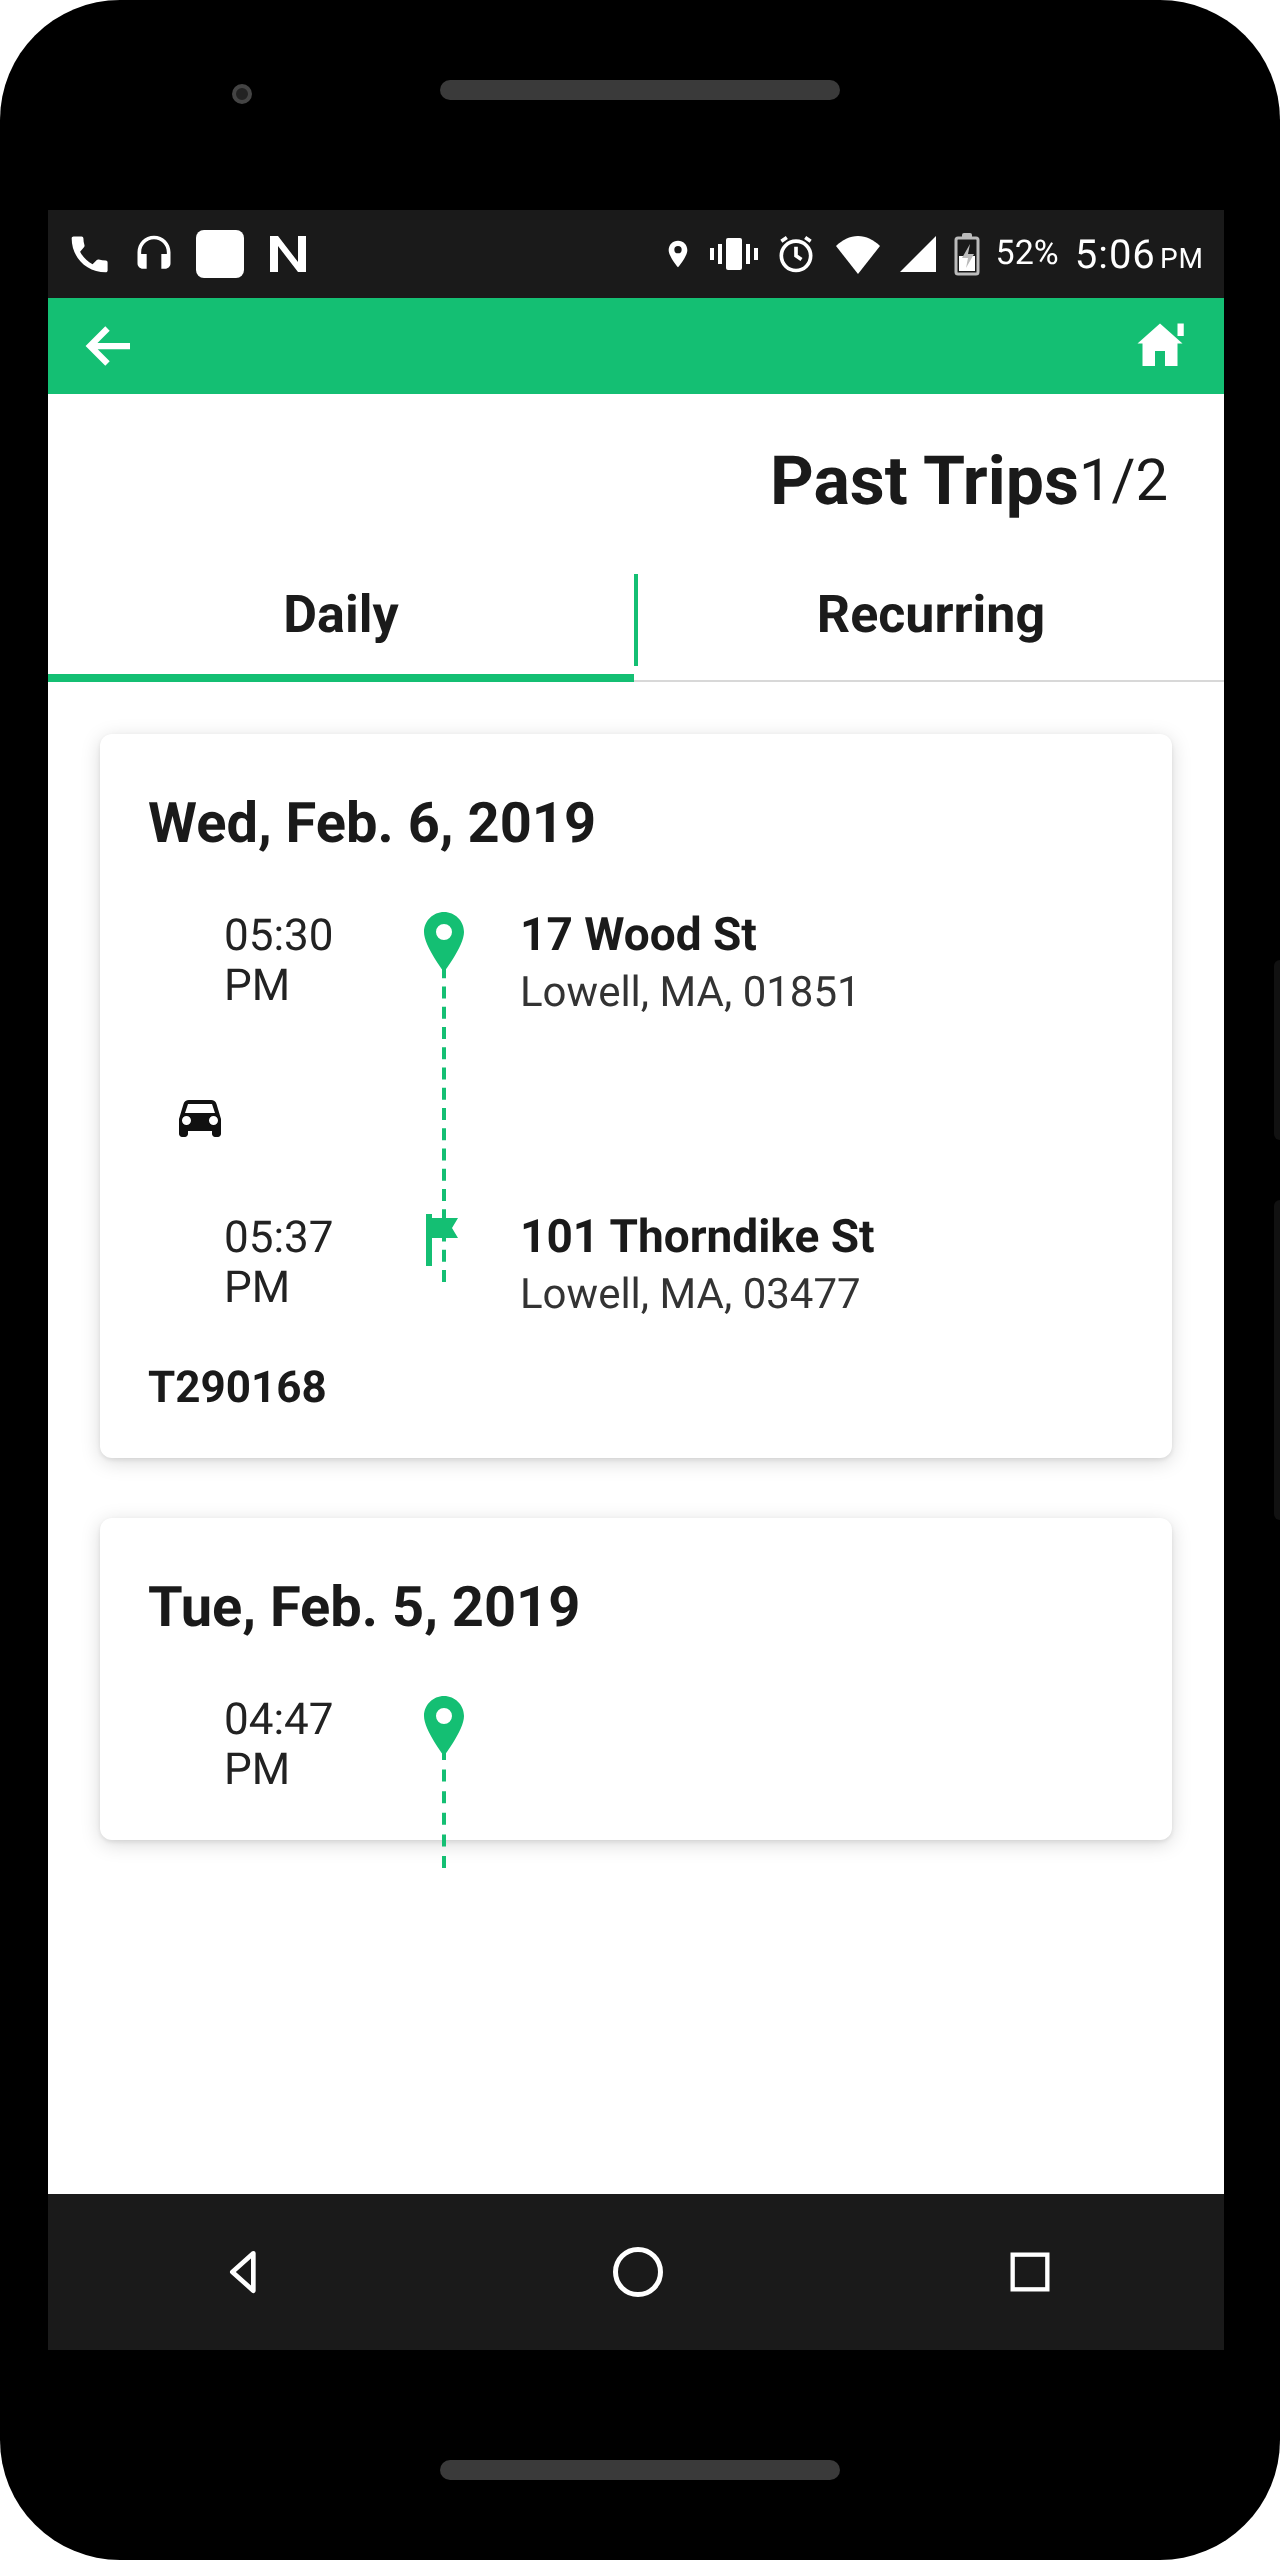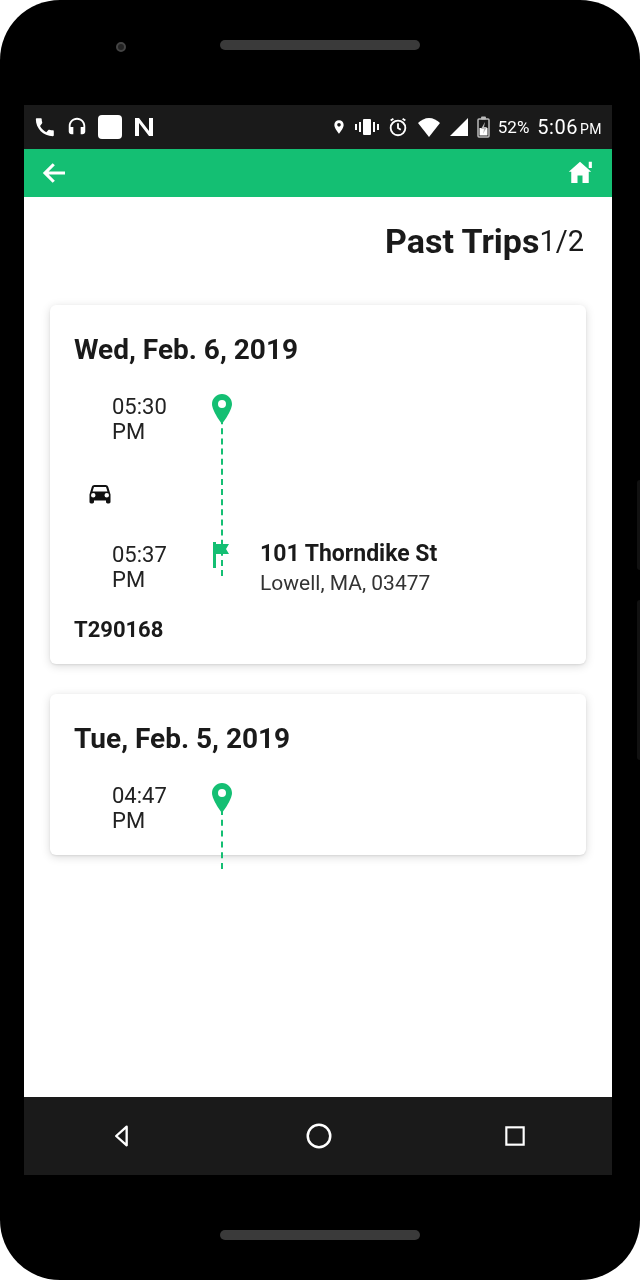--- a/index.html
+++ b/index.html
@@ -203,33 +203,42 @@
             <rect x="19" y="3" width="2.5" height="5" fill="#fff"></rect>
           </svg>
         </span>
     </div>
 
     <div class="title-row">
       <div class="page-title">Past Trips</div>
       <div class="pager">1/2</div>
     </div>
 
+    <div class="tabs">
+      <div class="tab active">Daily</div>
+      <div class="tab-sep"></div>
+      <div class="tab">Recurring</div>
+    </div>
 
     <div class="scroll">
 
       <div class="card">
         <div class="card-date">Wed, Feb. 6, 2019</div>
 
         <div class="leg">
           <div class="time">05:30 PM</div>
           <div class="icon-col">
               <span><svg width="24" height="30" viewBox="0 0 24 30" fill="#14bf73">
                   <path d="M12 0C6.5 0 2 4.5 2 10c0 7 10 20 10 20s10-13 10-20C22 4.5 17.5 0 12 0zm0 14a4 4 0 1 1 0-8 4 4 0 0 1 0 8z"></path>
                 </svg></span>
             </div>
+          <div>
+            <div class="addr">17 Wood St</div>
+            <div class="city">Lowell, MA, 01851</div>
+          </div>
         </div>
 
         <div class="connector-row">
           <div class="mode">
               <span><svg width="36" height="30" viewBox="0 0 24 20" fill="#111">
                   <path d="M5 13l1.5-5c.2-.8 1-1.3 1.8-1.3h7.4c.8 0 1.6.5 1.8 1.3L19 13v5c0 .5-.5 1-1 1h-1c-.5 0-1-.5-1-1v-1H8v1c0 .5-.5 1-1 1H6c-.5 0-1-.5-1-1v-5zm2.5 2A1.5 1.5 0 1 0 7.5 12a1.5 1.5 0 0 0 0 3zm9 0a1.5 1.5 0 1 0 0-3 1.5 1.5 0 0 0 0 3zM7 11h10l-1-3H8l-1 3z"></path>
                 </svg></span>
             </div>
           <div class="line-cell">
               <div class="vline"></div>

